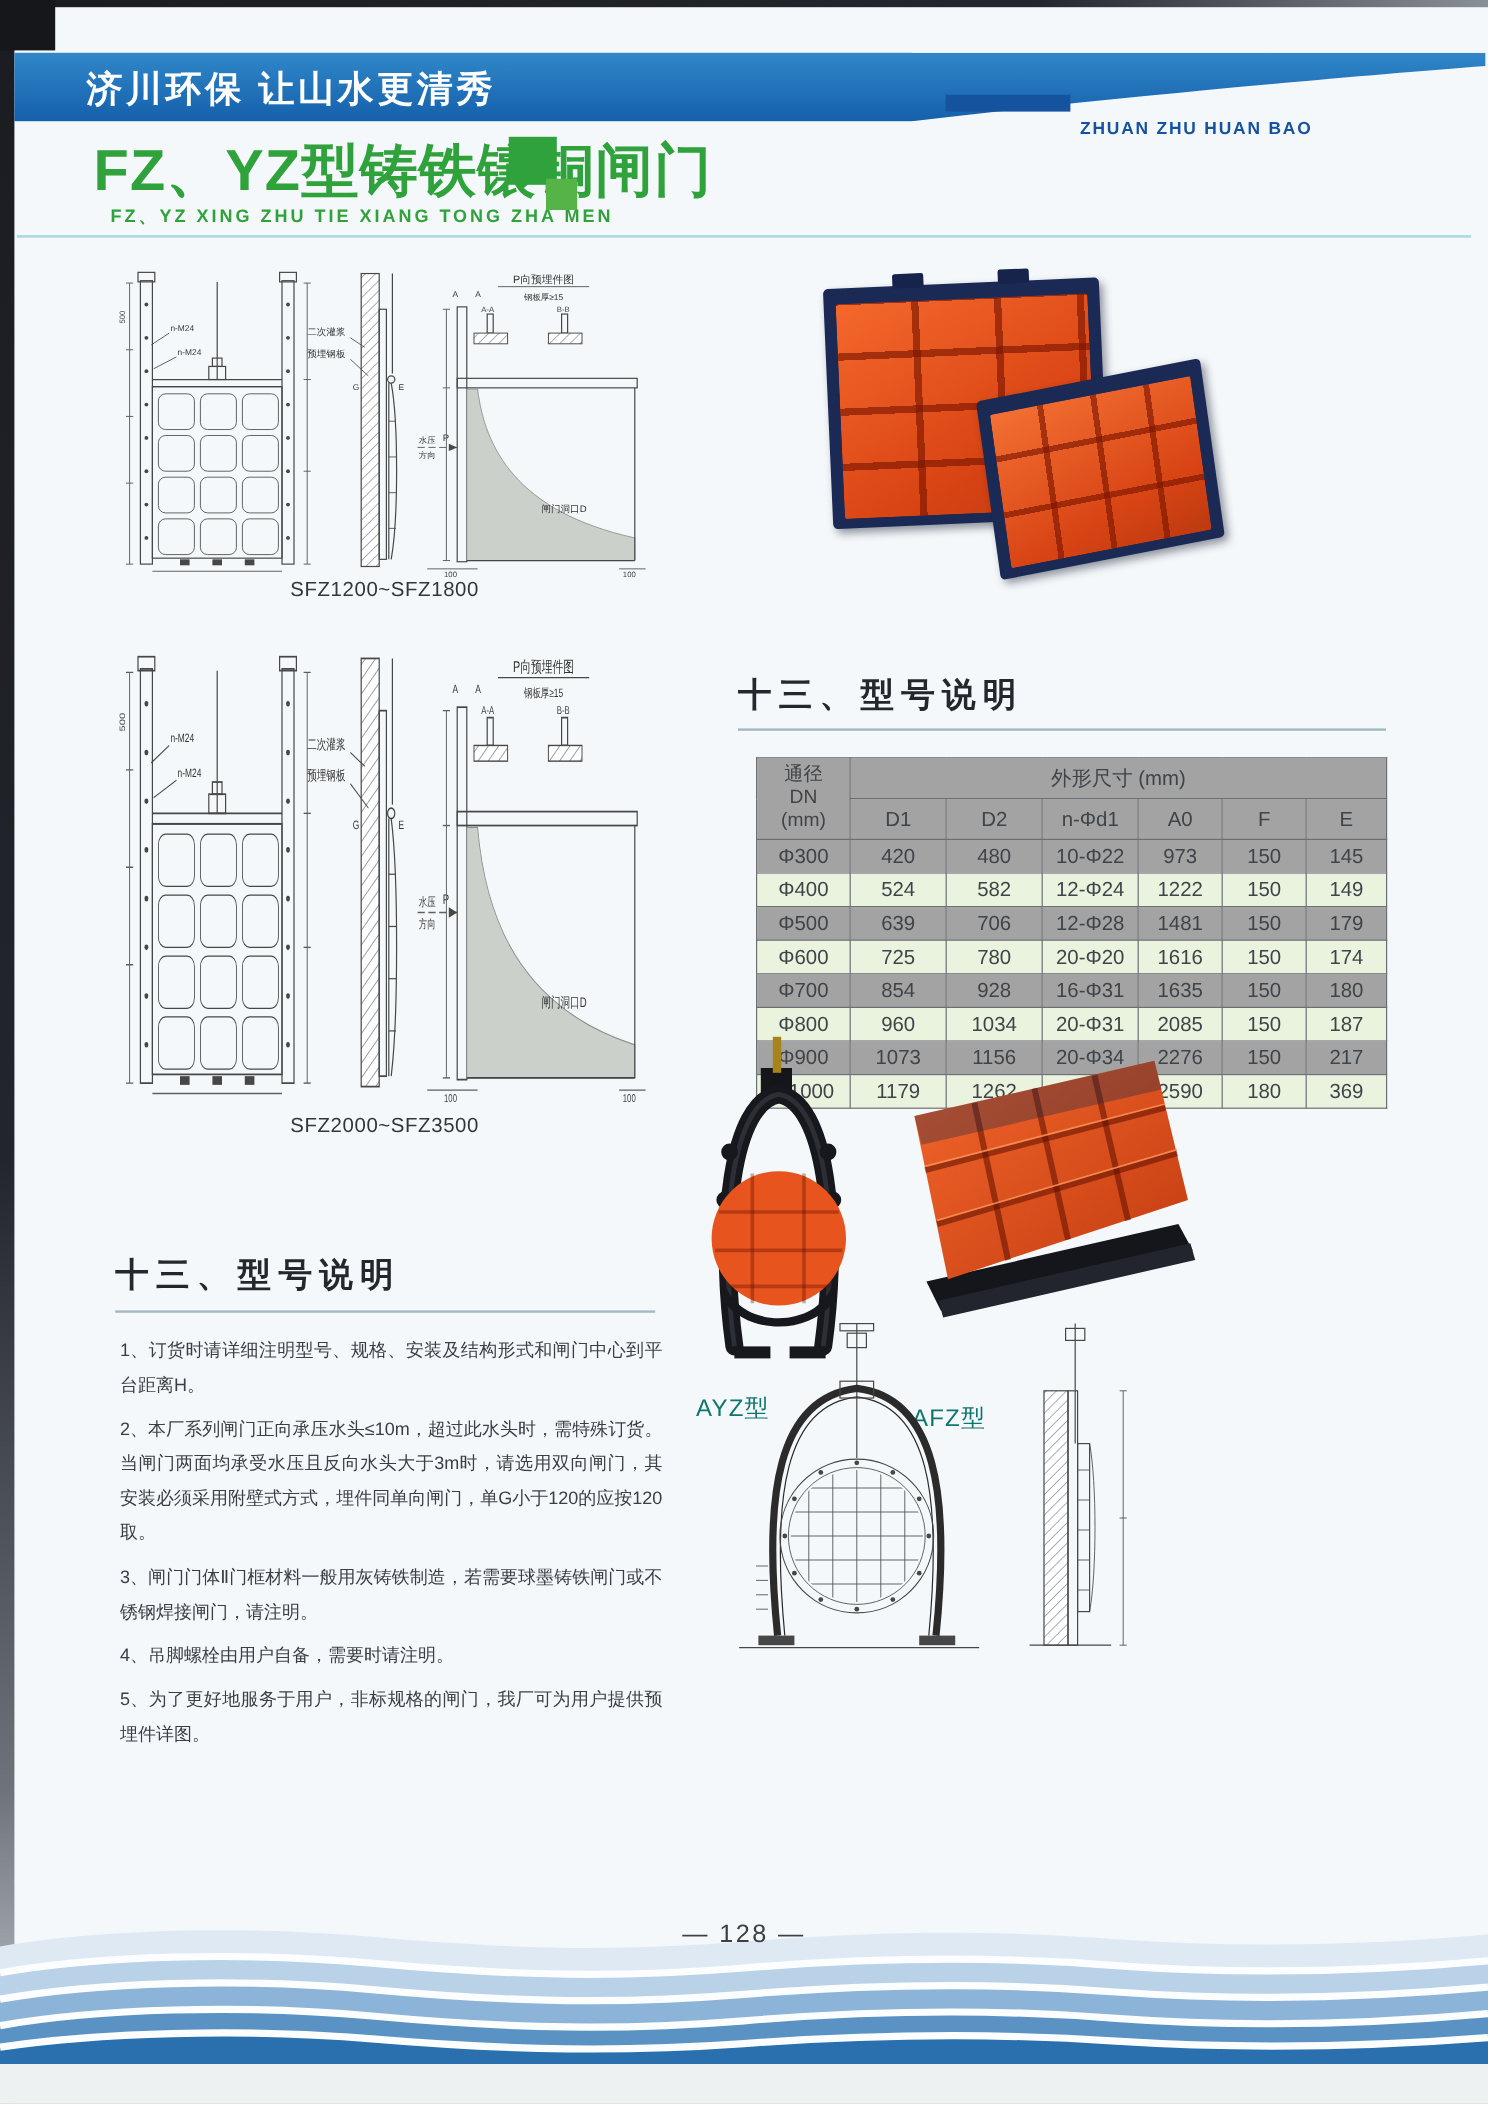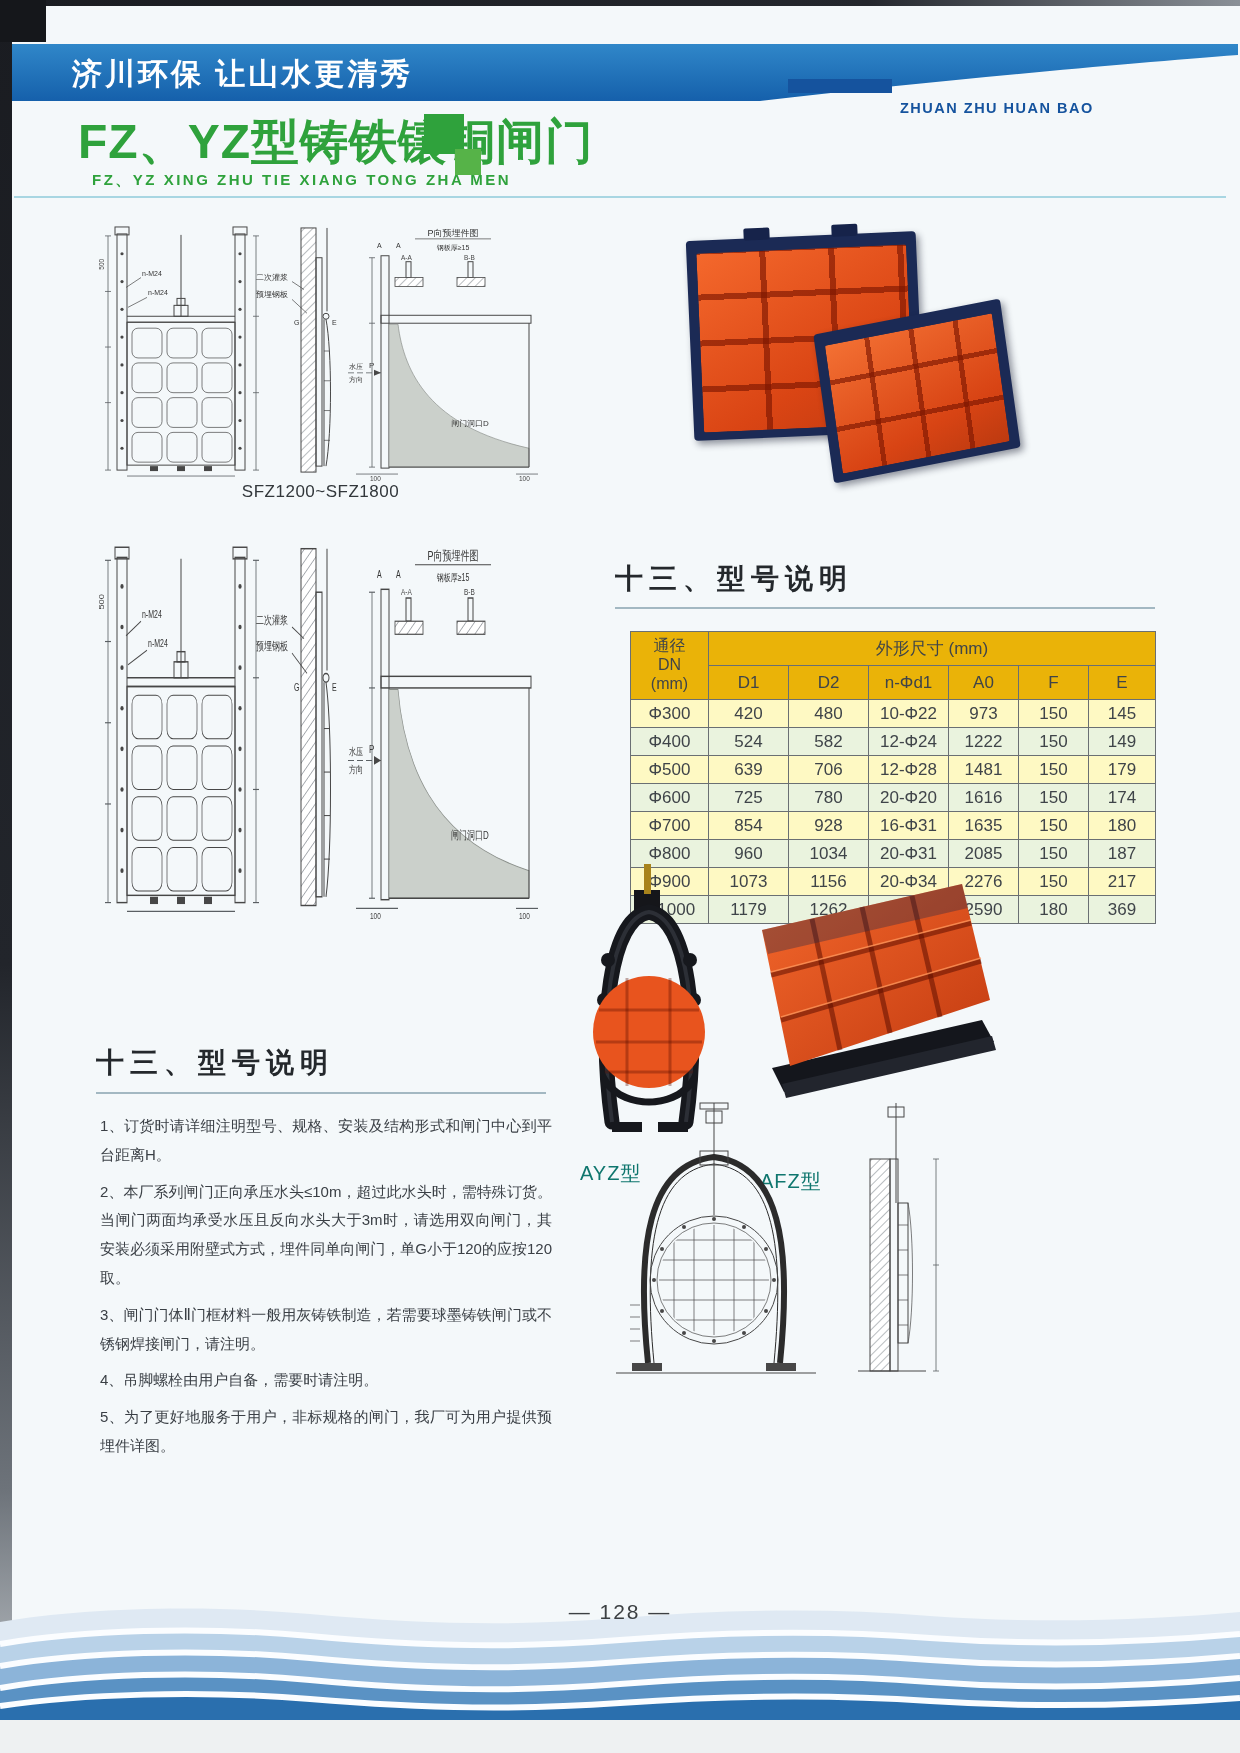--- a/index.html
+++ b/index.html
@@ -30,23 +30,23 @@
   .cap1{left:98px;top:482px;width:445px;}
   .cap2{left:98px;top:928px;width:445px;}
   
   .sec-h{font-size:28px;font-weight:700;color:#24282c;letter-spacing:6px;text-align:right;}
   .rule{height:2px;background:#a3b8c2;}
   
   .spec-table{left:630px;top:631px;width:525px;border-collapse:collapse;table-layout:fixed;
      font-size:17px;color:#3f4449;background:#fdfefe;}
   .spec-table th,.spec-table td{border:1px solid #6a6f73;text-align:center;padding:0;
      font-weight:400;overflow:hidden;white-space:nowrap;}
-  .spec-table thead th{background:#eab308;height:33px;}
+  .spec-table thead th{background:#a3a3a3;height:33px;}
   .spec-table .dncell{font-size:16px;line-height:1.18;}
-  .spec-table tbody tr{height:28px;background:#fef9c3;}
+  .spec-table tbody tr{height:28px;background:#a3a3a3;}
   .spec-table tbody tr.alt{background:#eaf3de;}
   
   .notes{left:100px;top:1112px;width:452px;font-size:15px;line-height:1.92;color:#3a3f45;
      text-align:justify;}
   .notes p{margin:0 0 8px 0;}
   
   .photo-dual{left:672px;top:224px;width:345px;height:252px;}
   .gate{position:absolute;background:#1b2a55;border-radius:4px;box-shadow:3px 4px 7px rgba(20,25,45,.45);}
   .gate .face{position:absolute;left:10px;top:13px;right:10px;bottom:8px;border-radius:2px;}
   .face-a{background:
@@ -348,20 +348,21 @@
           <td>2590</td>
           <td>180</td>
           <td>369</td>
         </tr>
       </tbody>
   </table>
 
   <svg class="abs" style="left:98px;top:540px" width="445" height="380" viewBox="0 0 445 262" preserveAspectRatio="none">
     <use href="#gset"></use>
   </svg>
+  <div class="abs cap cap2">SFZ2000~SFZ3500</div>
 
   <div class="abs sec-h" style="left:96px;top:1044px">十三、型号说明</div>
   <div class="abs rule" style="left:96px;top:1092px;width:450px"></div>
   <div class="abs notes">
     <p>1、订货时请详细注明型号、规格、安装及结构形式和闸门中心到平台距离H。</p>
     <p>2、本厂系列闸门正向承压水头≤10m，超过此水头时，需特殊订货。当闸门两面均承受水压且反向水头大于3m时，请选用双向闸门，其安装必须采用附壁式方式，埋件同单向闸门，单G小于120的应按120取。</p>
     <p>3、闸门门体Ⅱ门框材料一般用灰铸铁制造，若需要球墨铸铁闸门或不锈钢焊接闸门，请注明。</p>
     <p>4、吊脚螺栓由用户自备，需要时请注明。</p>
     <p>5、为了更好地服务于用户，非标规格的闸门，我厂可为用户提供预埋件详图。</p>
   </div>

